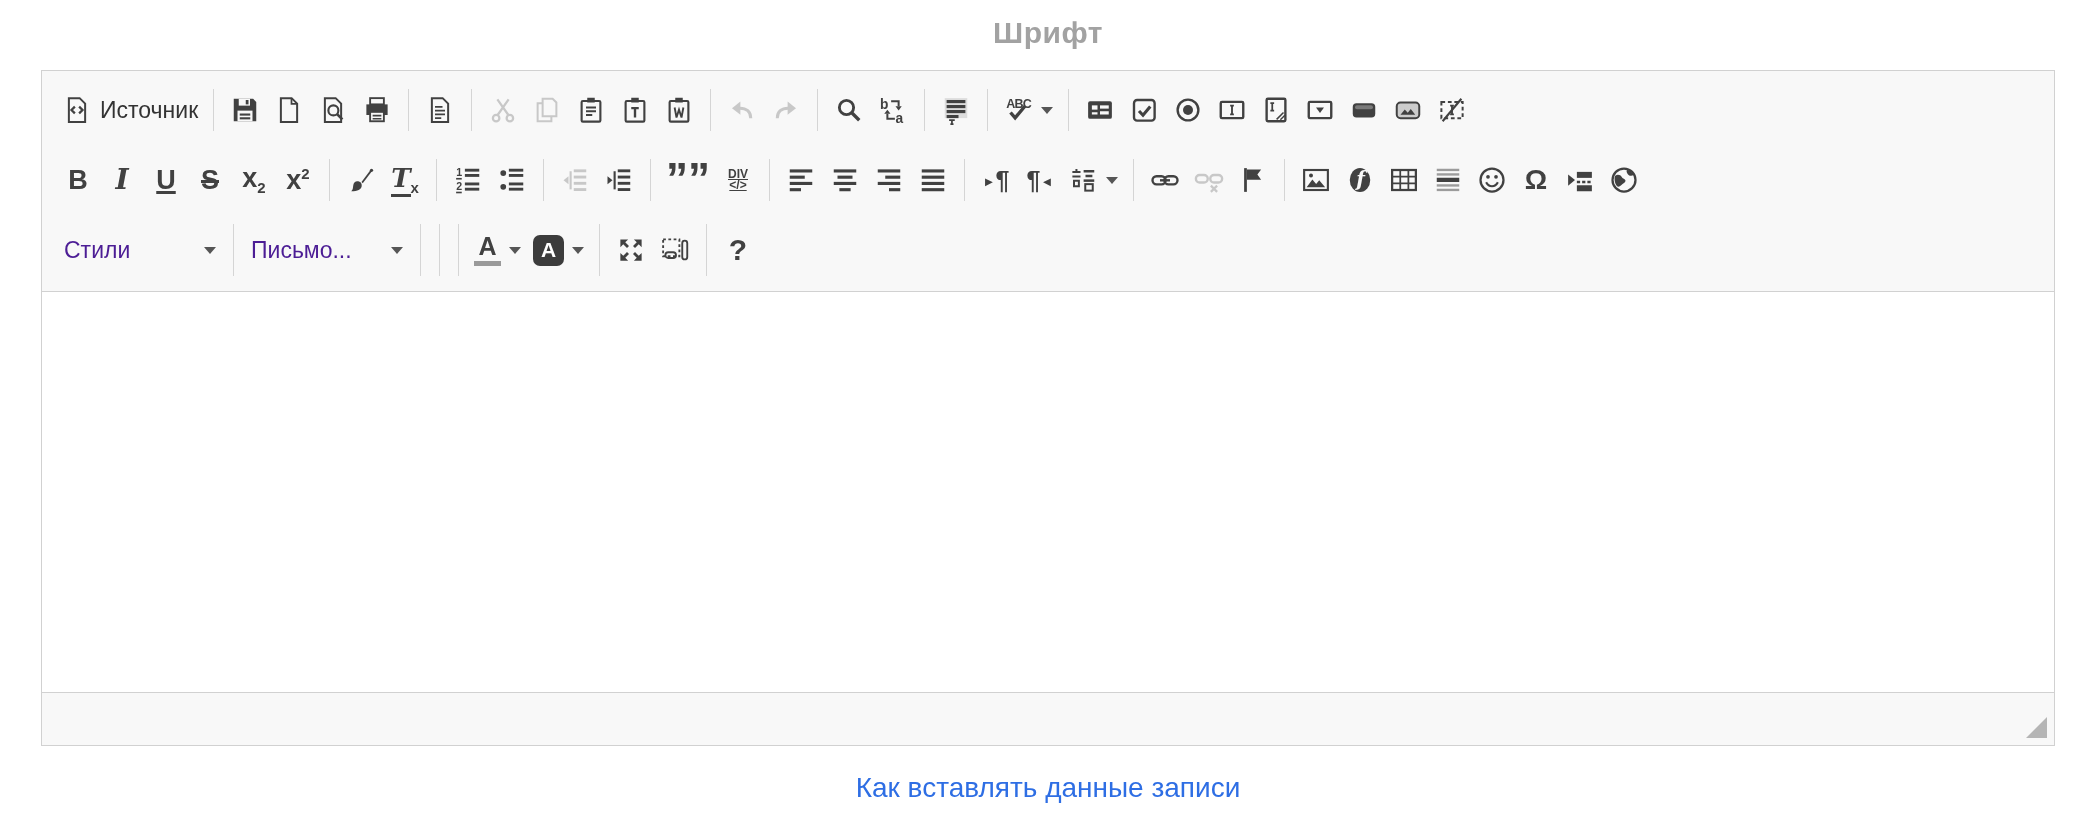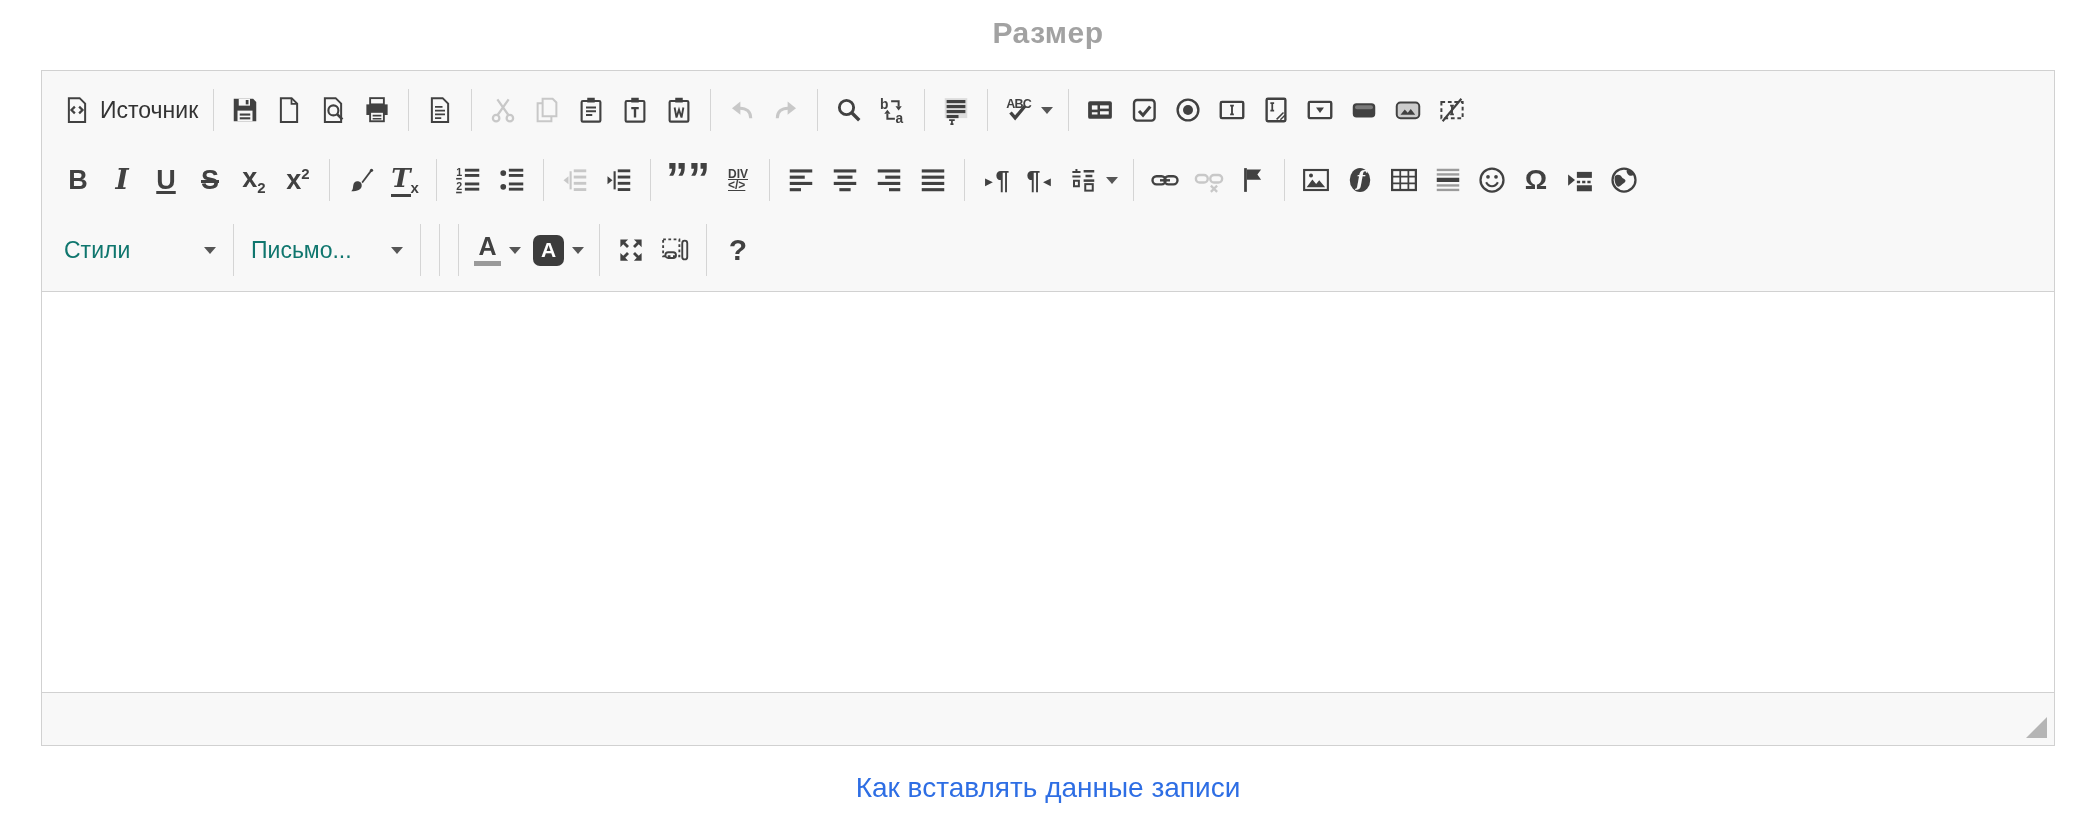--- a/index.html
+++ b/index.html
@@ -20,40 +20,40 @@
     min-width: 44px; height: 48px; padding: 0 6px; color: #414141;
     cursor: pointer; border-radius: 3px; text-decoration: none; flex: none; }
   .tb-btn.disabled { color: #c8c8c8; cursor: default; }
   .tb-sep { width: 1px; height: 42px; background: #d5d5d5; margin: 0 9px; flex: none; }
   .tb-row3 .tb-sep { height: 52px; }
 
   .tb-label { font-size: 23px; color: #333; margin-left: 8px; white-space: nowrap; }
 
   .tb-combo { display: flex; align-items: center; justify-content: space-between;
     width: 168px; height: 48px; padding: 0 8px; cursor: pointer; flex: none; }
-  .combo-label { font-size: 23px; color: #0f766e; white-space: nowrap; overflow: hidden; }
+  .combo-label { font-size: 23px; color: #4c1d95; white-space: nowrap; overflow: hidden; }
   .caret { width: 0; height: 0; border-left: 6px solid transparent;
     border-right: 6px solid transparent; border-top: 7px solid #565656;
     margin-left: 8px; flex: none; }
 
   svg { display: block; }
   svg text { font-family: "Liberation Sans", sans-serif; }
 
   .txt { font-size: 27px; font-weight: 700; line-height: 1; color: currentColor; }
   .txt.i { font-family: "DejaVu Serif", serif; font-style: italic; font-size: 28px; }
   .txt.u { text-decoration: underline; text-decoration-thickness: 3px; }
   .txt.s { text-decoration: line-through; text-decoration-thickness: 3px; }
   .txt.q { font-size: 30px; }
   .txt.omega { font-size: 28px; font-weight: 600; }
   .txt sub { font-size: 15px; font-weight: 700; }
   .txt sup { font-size: 15px; font-weight: 700; }
   .quote { font-size: 44px; font-weight: 700; line-height: 24px; height: 26px;
     overflow: visible; display: inline-block; }
   .divicon { font-size: 12px; font-weight: 700; line-height: 11px;
-    letter-spacing: 0; text-decoration: underline; }
+    text-align: center; letter-spacing: 0; text-decoration: underline; }
   .rft { font-family: "DejaVu Serif", serif; font-style: italic; font-size: 26px;
     font-weight: 700; border-bottom: 3px solid currentColor; padding-bottom: 1px; }
   .rfx { font-size: 15px; font-weight: 700; vertical-align: -6px; }
   .bidi { font-size: 25px; font-weight: 600; white-space: nowrap; }
   .bidi .tri { font-size: 13px; vertical-align: 3px; }
   .colorbtn { display: flex; flex-direction: column; align-items: center; }
   .colA { font-size: 25px; font-weight: 700; line-height: 23px; }
   .colbar { width: 27px; height: 5px; background: #9a9a9a; margin-top: 3px; }
   .bgbtn { width: 31px; height: 31px; background: #3c3c3c; color: #fff;
     border-radius: 7px; display: flex; align-items: center; justify-content: center;
@@ -66,21 +66,21 @@
   .resize-handle { position: absolute; right: 7px; bottom: 7px; width: 0; height: 0;
     border-left: 21px solid transparent; border-bottom: 21px solid #b5b5b5;
     cursor: se-resize; }
 
   .footer-link-wrap { text-align: center; margin-top: 26px; }
   .footer-link { font-size: 28px; text-decoration: none; cursor: pointer; }
 </style>
 </head>
 <body>
 
-<div class="page-title" style="color: rgb(162, 162, 162);">Размер</div>
+<div class="page-title" style="color: rgb(162, 162, 162);">Шрифт</div>
 
 <div class="editor">
   <div class="toolbar" id="toolbar">
       <div class="tb-row">
         <a class="tb-btn">
           <span style="display: flex; align-items: center;">
             <svg viewBox="0 0 24 24" width="30" height="30">
               <path d="M5.5 2.5h8.6l4.4 4.4v14.6H5.5z" fill="none" stroke="currentColor" stroke-width="1.6"></path>
               <path d="M10.3 9.3L7.6 12l2.7 2.7M13.7 9.3l2.7 2.7-2.7 2.7" fill="none" stroke="currentColor" stroke-width="1.8"></path>
             </svg>

